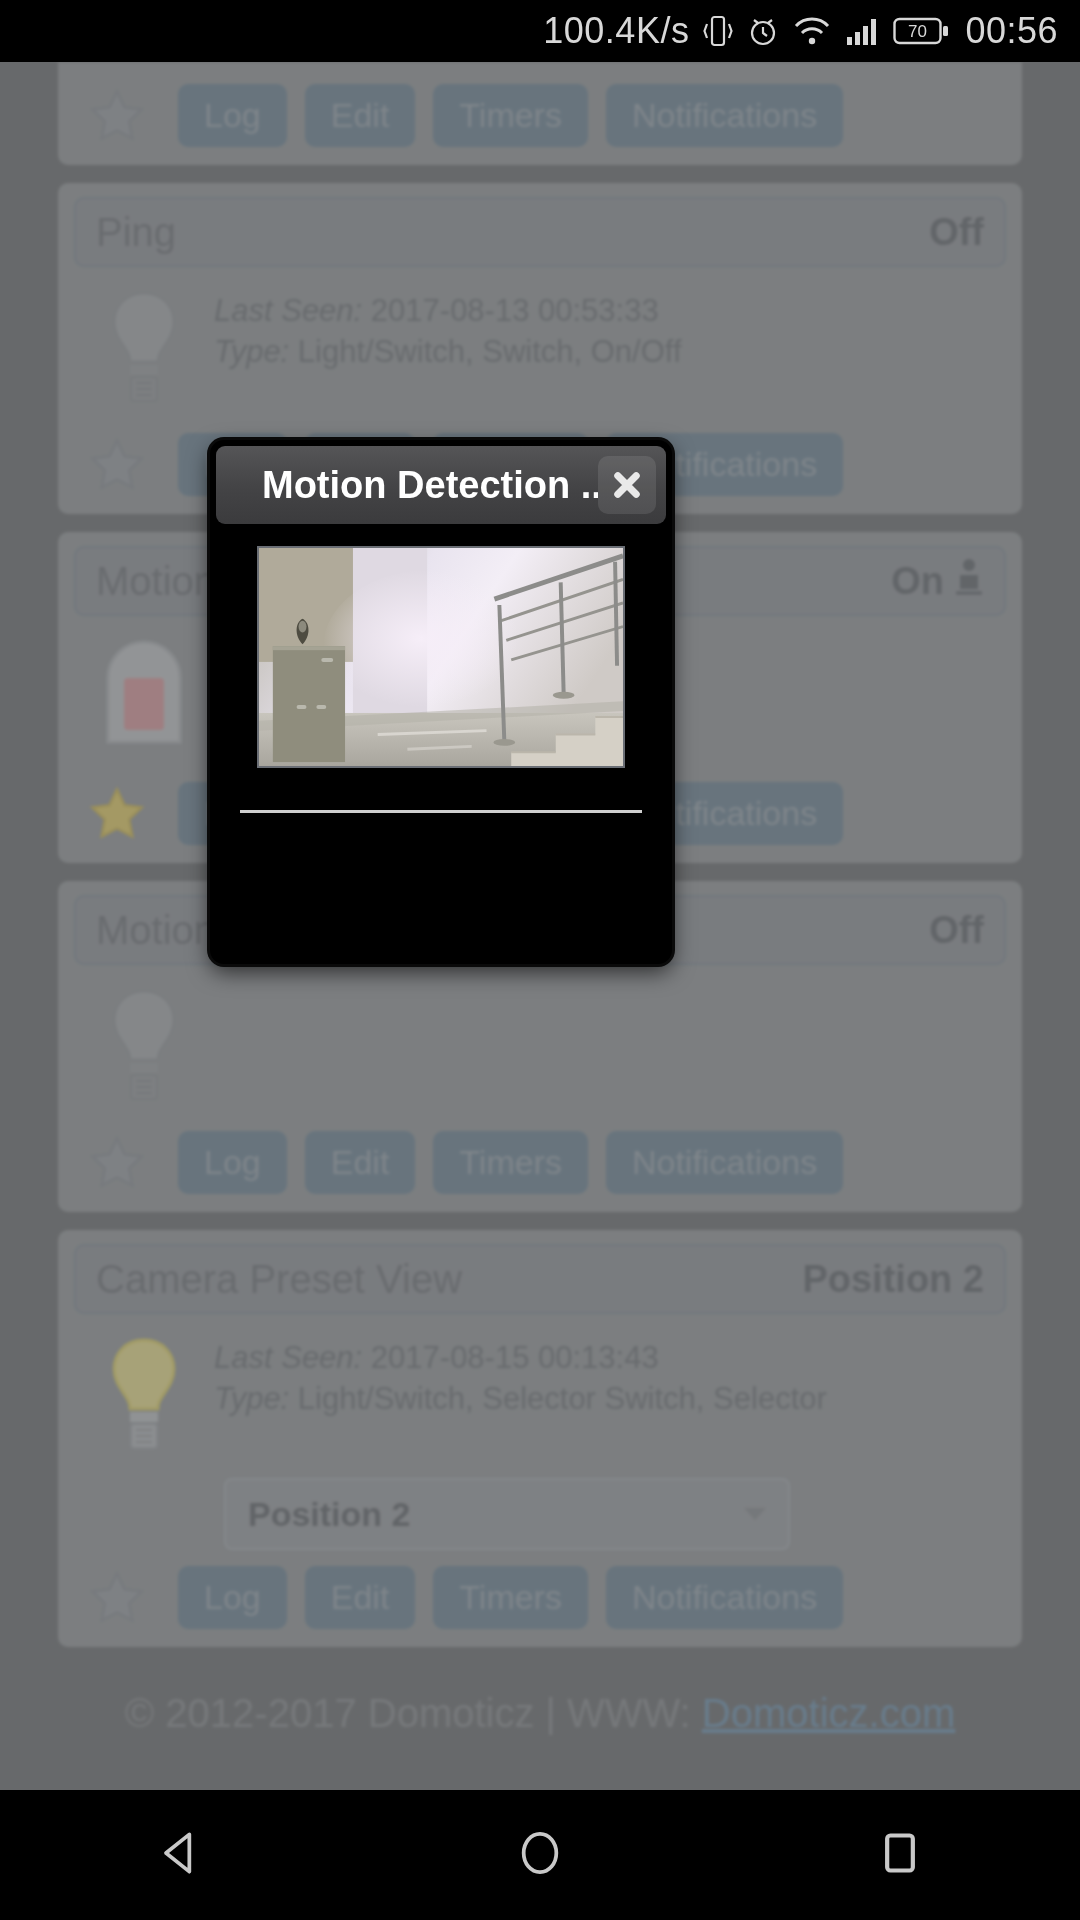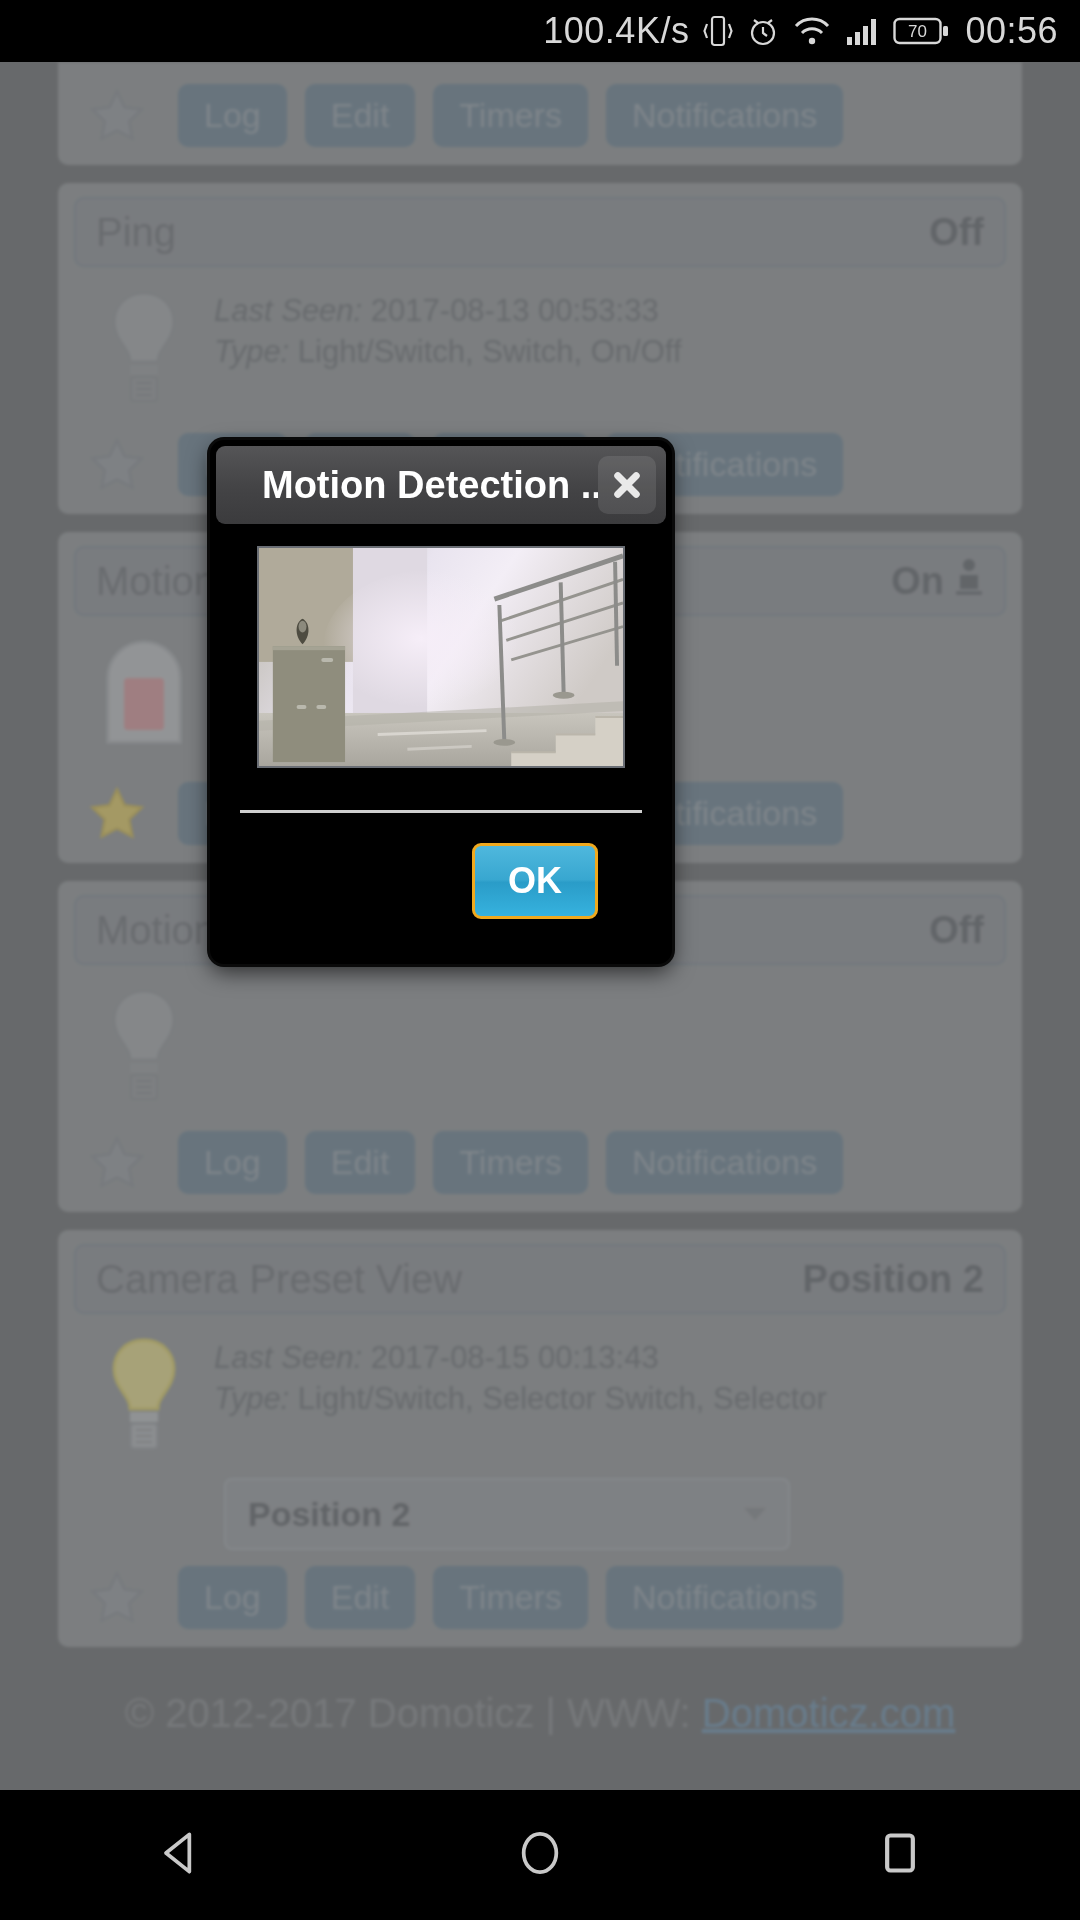--- a/index.html
+++ b/index.html
@@ -412,23 +412,20 @@
           <path d="M305 35 L308 148" stroke="#8c8c8a" stroke-width="4"></path>
           <path d="M360 14 L362 120" stroke="#8c8c8a" stroke-width="4"></path>
           <ellipse cx="248" cy="198" rx="11" ry="3.5" fill="#9a988f"></ellipse>
           <ellipse cx="308" cy="150" rx="11" ry="3.5" fill="#9a988f"></ellipse>
 
           <path d="M120 190 L230 186" stroke="#e8e5e0" stroke-width="3" opacity="0.65"></path>
           <path d="M150 205 L215 202" stroke="#e3e0db" stroke-width="3" opacity="0.5"></path>
         </svg>
       </div>
       <div class="modal-sep"></div>
-      <div class="modal-foot">
-        <button class="ok-btn">OK</button>
-      </div>
     </div>
   </div>
 
   <div class="navbar">
     <span>
       <svg width="56" height="56" viewBox="0 0 24 24">
           <path d="M16 4 L6 12 L16 20 Z" fill="none" stroke="#c9c9c9" stroke-width="1.6" stroke-linejoin="round"></path>
         </svg>
     </span>
     <span>

